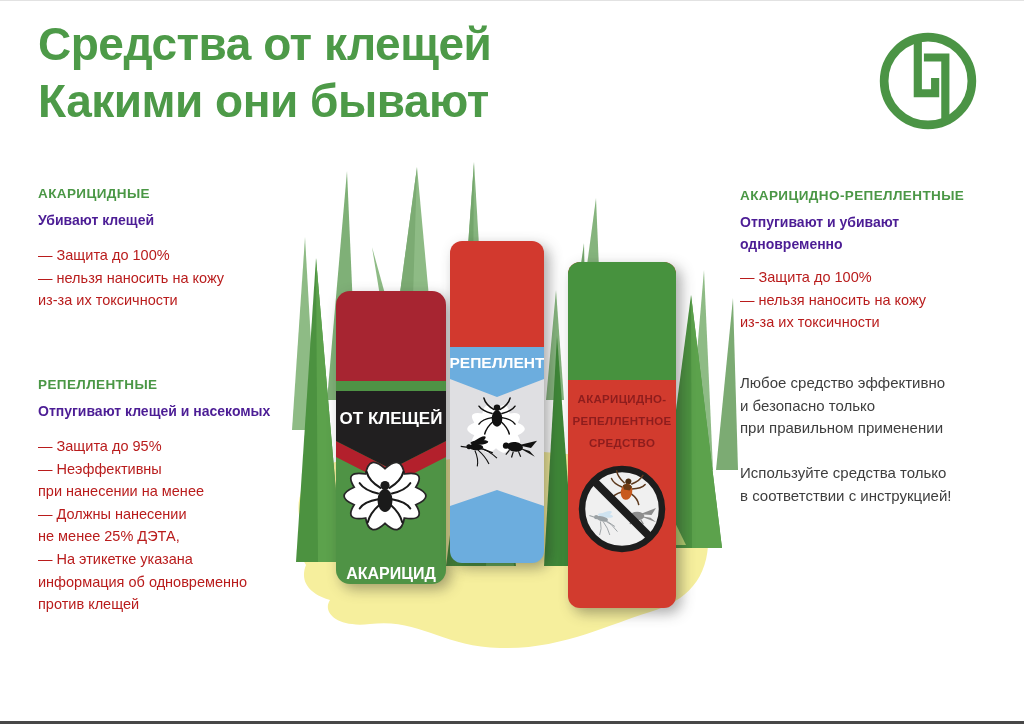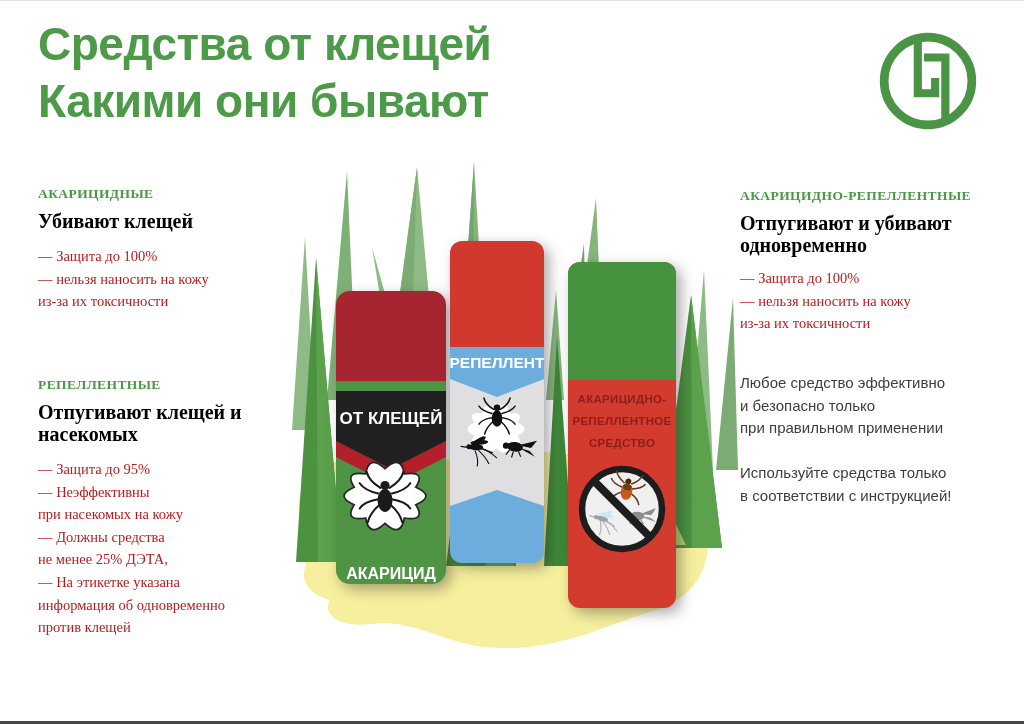--- a/index.html
+++ b/index.html
@@ -9,23 +9,23 @@
   }
   .edge-top{position:absolute;left:0;top:0;width:1024px;height:1px;background:#e2e2e2;}
   .edge-bottom{position:absolute;left:0;bottom:0;width:1024px;height:3px;background:#474747;}
 
   .title{
     position:absolute;left:38px;top:16px;width:640px;
     color:#4d9a48;font-size:46px;font-weight:bold;line-height:57px;letter-spacing:-0.5px;
   }
   .logo{position:absolute;left:877px;top:30px;width:102px;height:102px;}
 
-  .sec{position:absolute;width:250px;font-family:Liberation Serif, serif;}
+  .sec{position:absolute;width:250px;}
   .sec-header{color:#4a9745;font-size:13.5px;font-weight:bold;letter-spacing:0.4px;}
-  .sec-sub{color:#000000;font-size:20px;font-weight:bold;margin-top:8px;line-height:22px;}
+  .sec-sub{color:#4c1d95;font-size:14px;font-weight:bold;margin-top:8px;line-height:22px;}
   .sec-lines{margin-top:13px;}
   .b-line{color:#b91c1c;font-size:14.5px;line-height:22.6px;font-weight:normal;}
   .note{position:absolute;width:250px;}
   .n-line{color:#3e3e3e;font-size:15px;line-height:22.5px;}
 
   .illu{position:absolute;left:270px;top:150px;width:480px;height:560px;}
   .bottle{filter:drop-shadow(5px 5px 7px rgba(30,30,30,0.38));}
   svg text{font-family:"Liberation Sans",sans-serif;font-weight:bold;}
 </style>
 </head>
@@ -54,22 +54,22 @@
       <div class="b-line">из-за их токсичности</div>
     </div>
   </div>
 
   <div class="sec" style="left:38px;top:377px;">
     <div class="sec-header">РЕПЕЛЛЕНТНЫЕ</div>
     <div class="sec-sub">Отпугивают клещей и насекомых</div>
     <div class="sec-lines">
       <div class="b-line">— Защита до 95%</div>
       <div class="b-line">— Неэффективны</div>
-      <div class="b-line">при насекомых на кожу</div>
-      <div class="b-line">— Должны средства</div>
+      <div class="b-line">при нанесении на менее</div>
+      <div class="b-line">— Должны нанесении</div>
       <div class="b-line">не менее 25% ДЭТА,</div>
       <div class="b-line">— На этикетке указана</div>
       <div class="b-line">информация об одновременно</div>
       <div class="b-line">против клещей</div>
     </div>
   </div>
 
   <div class="sec" style="left:740px;top:188px;width:245px;">
     <div class="sec-header">АКАРИЦИДНО-РЕПЕЛЛЕНТНЫЕ</div>
     <div class="sec-sub" style="">

